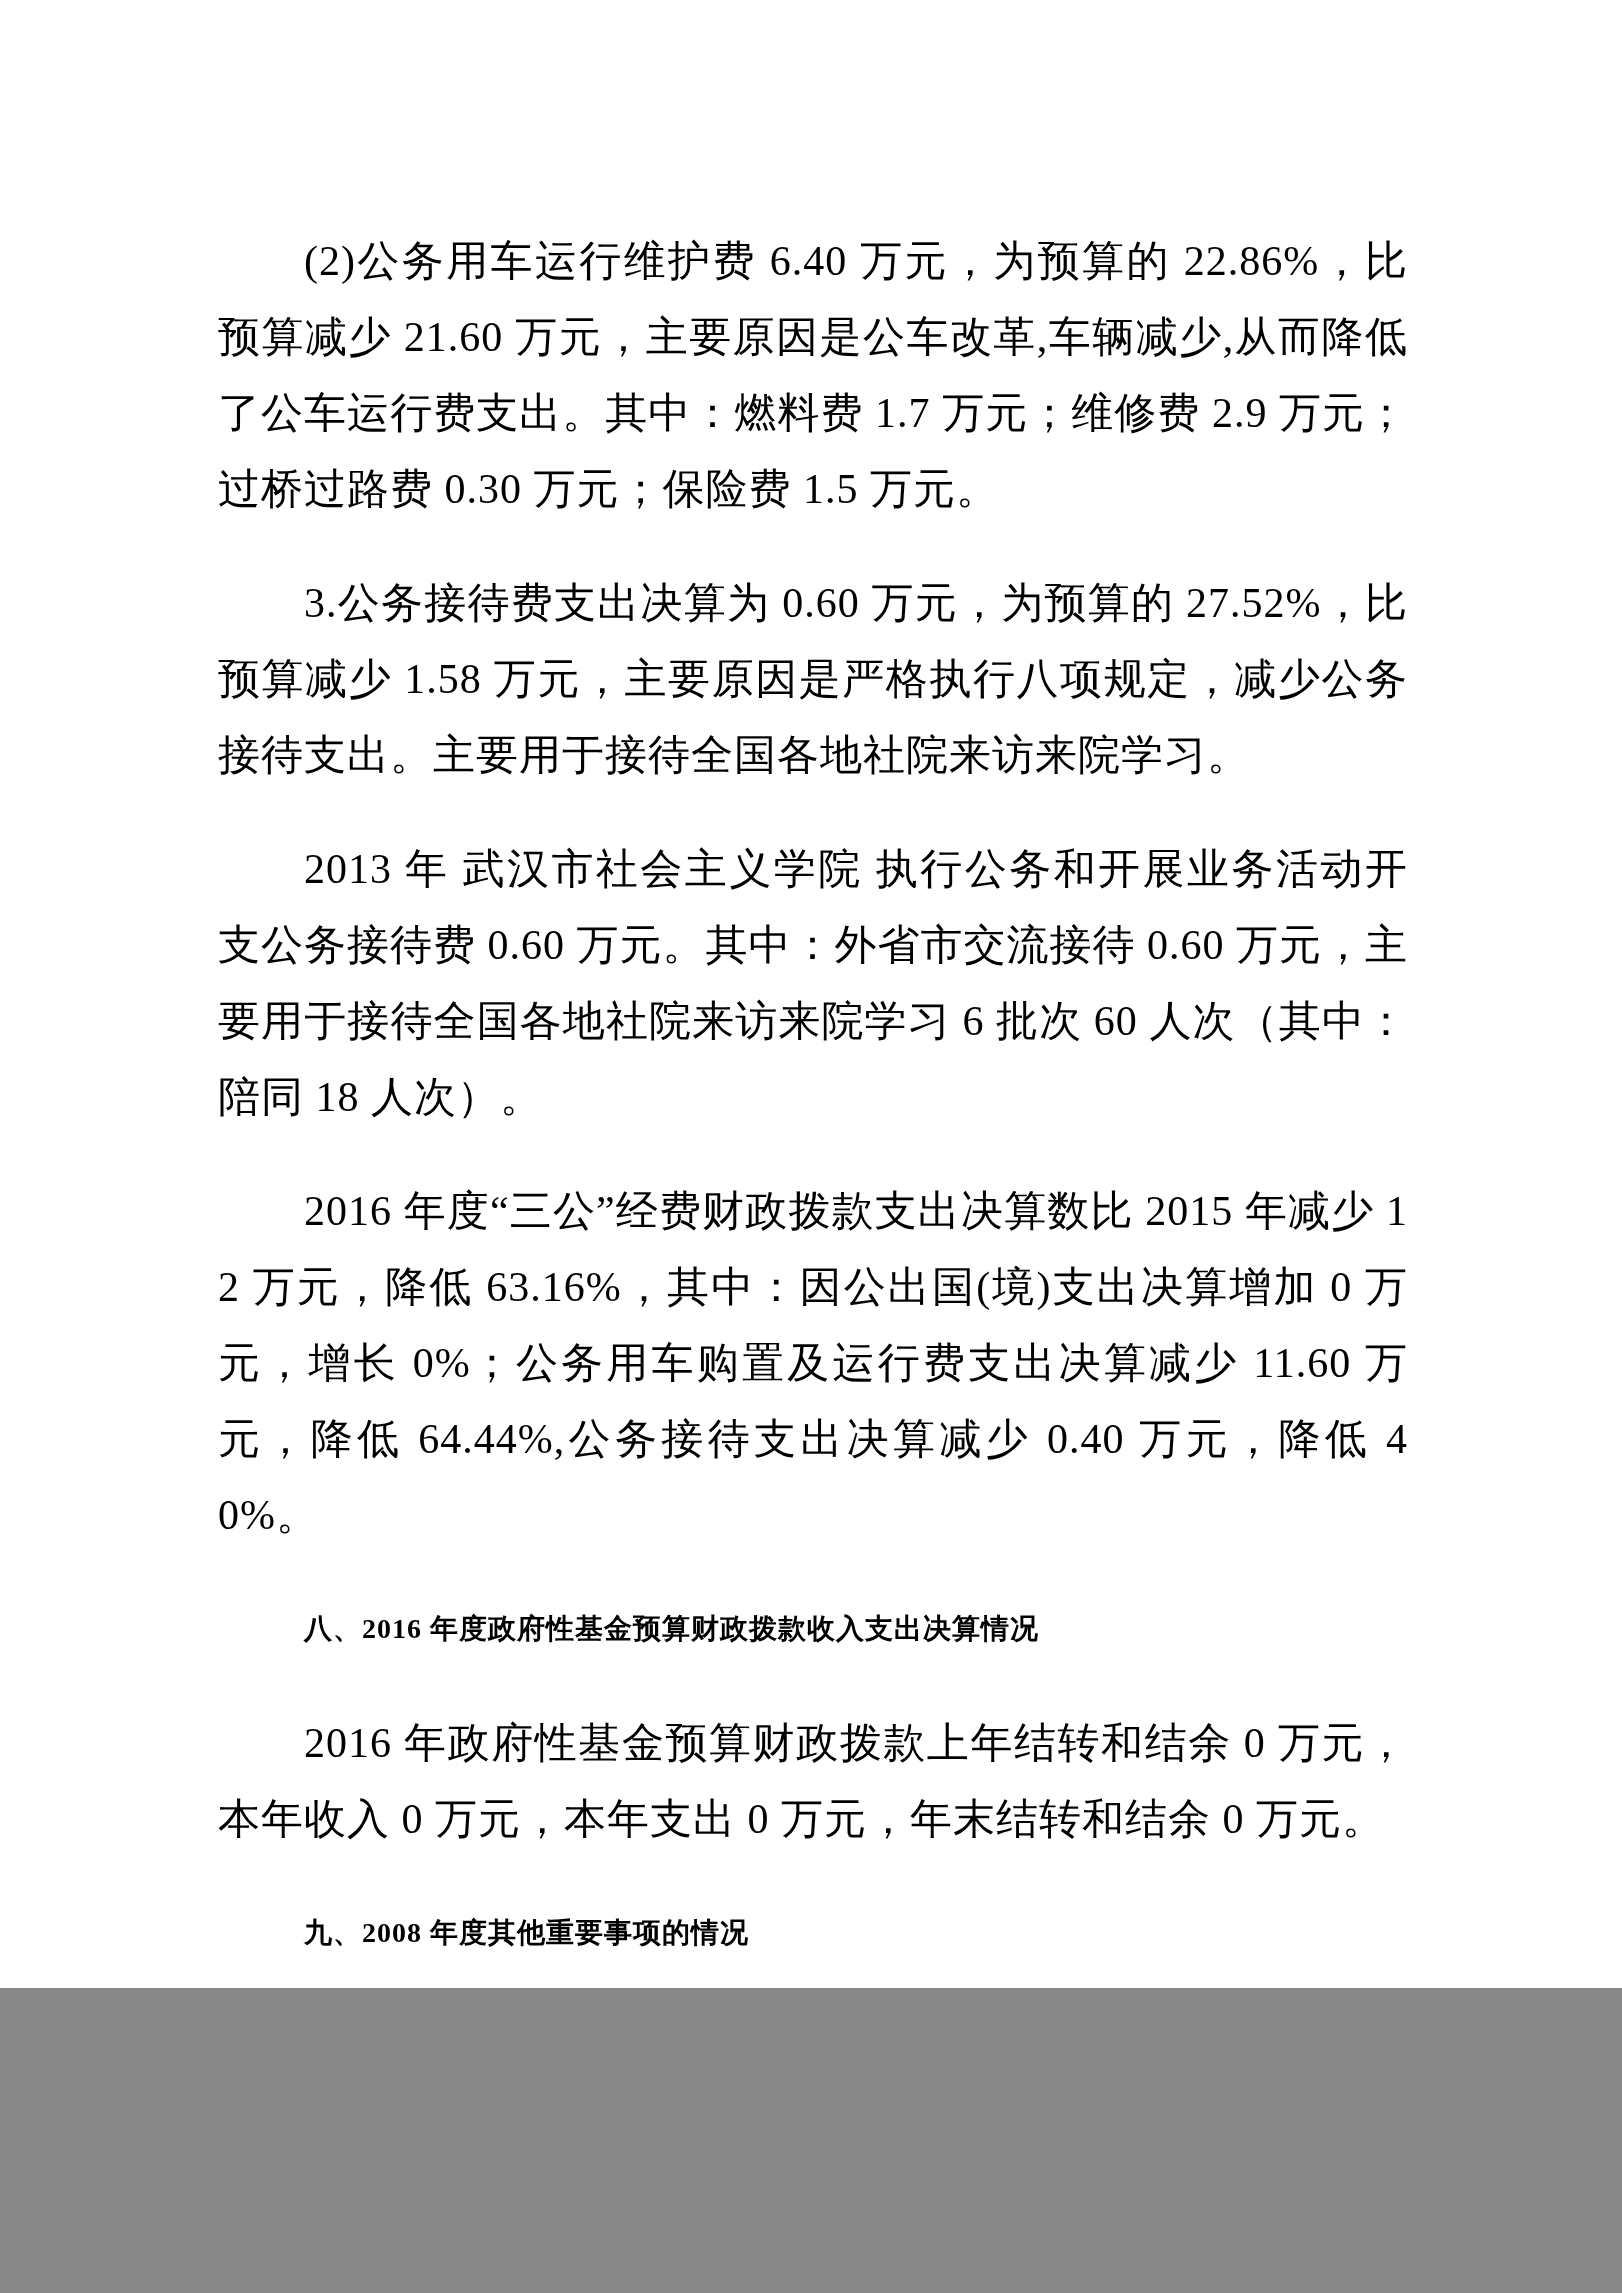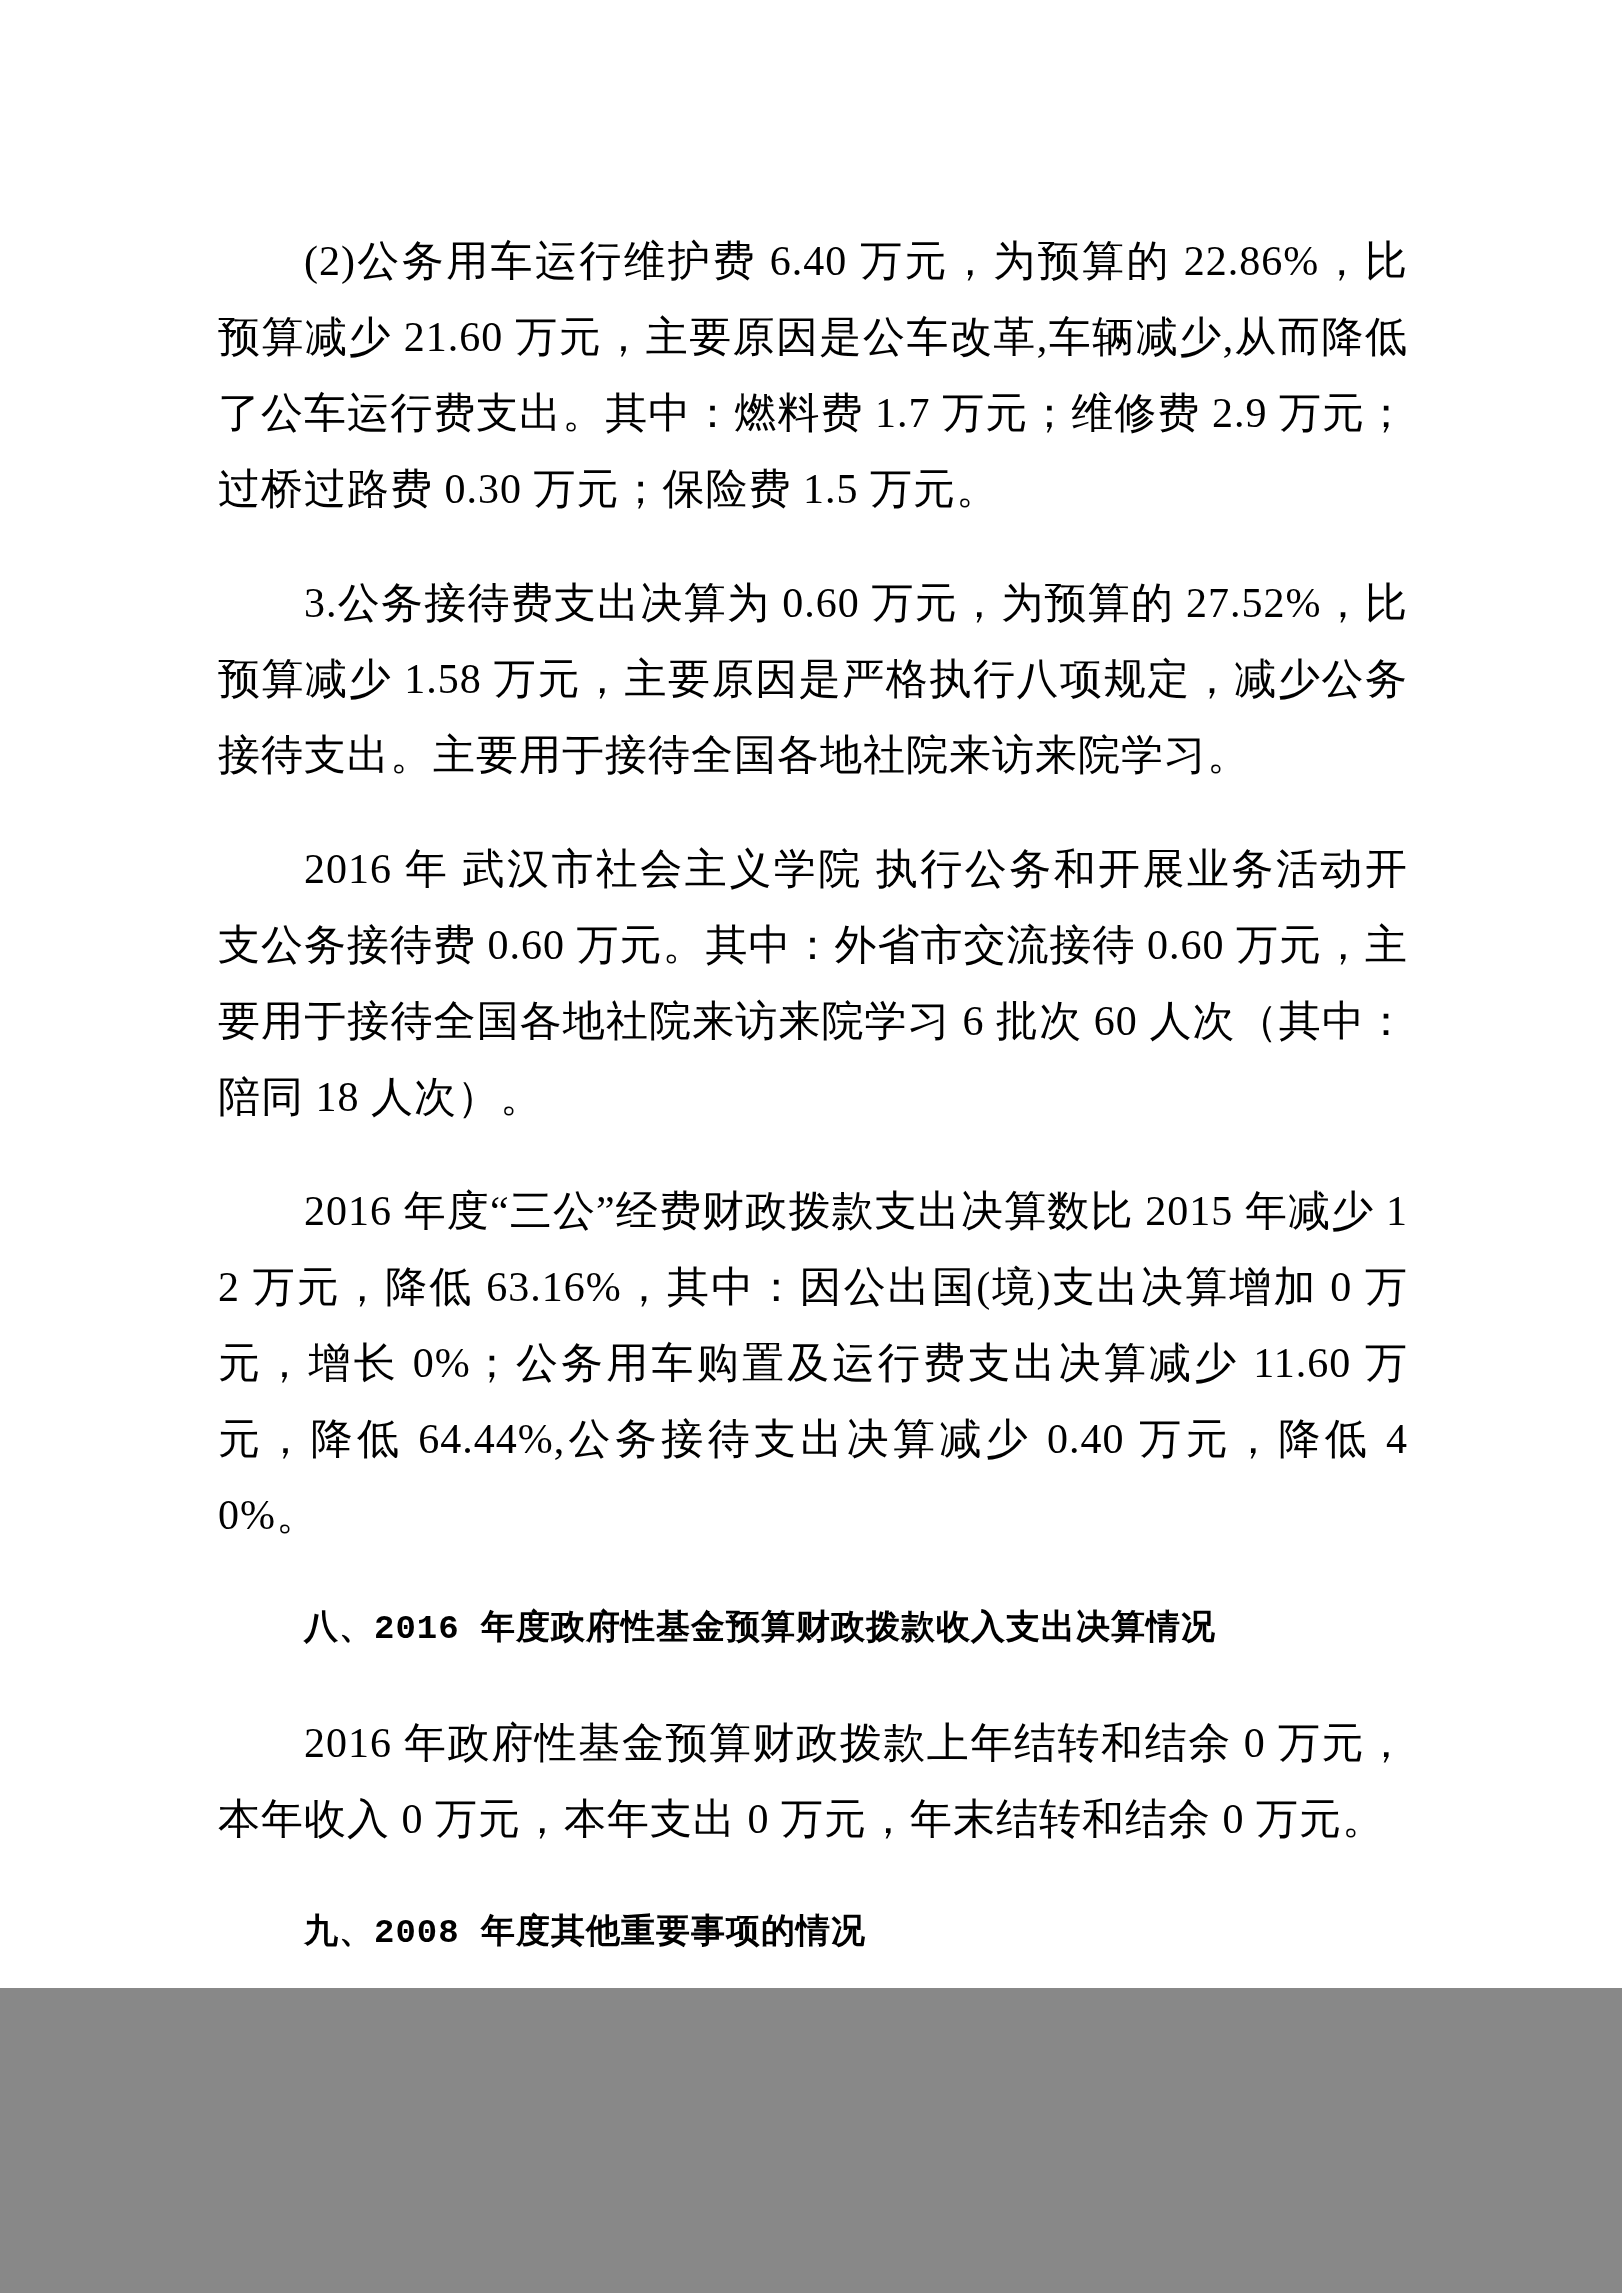--- a/index.html
+++ b/index.html
@@ -33,44 +33,43 @@
     margin: 38px 0;
     text-indent: 86px;
     font-weight: normal;
   }
   .para:first-child {
     margin-top: 0;
   }
   .heading {
     margin: 38px 0;
     text-indent: 86px;
-    font-size: 34px;
+    font-size: 28px;
     line-height: 76px;
     font-weight: bold;
-    font-family: Liberation Mono, monospace;
   }
   .page-number {
     position: absolute;
     top: 2109px;
     left: 0;
     width: 100%;
     text-align: center;
     font-size: 20px;
     line-height: 39px;
     letter-spacing: 0;
   }
 </style>
 </head>
 <body>
 
 <div class="page">
   <div class="content">
     <p class="para">(2)公务用车运行维护费 6.40 万元，为预算的 22.86%，比预算减少 21.60 万元，主要原因是公车改革,车辆减少,从而降低了公车运行费支出。其中：燃料费 1.7 万元；维修费 2.9 万元；过桥过路费 0.30 万元；保险费 1.5 万元。</p>
     <p class="para">3.公务接待费支出决算为 0.60 万元，为预算的 27.52%，比预算减少 1.58 万元，主要原因是严格执行八项规定，减少公务接待支出。主要用于接待全国各地社院来访来院学习。</p>
-    <p class="para">2016 年 武汉市社会主义学院 执行公务和开展业务活动开支公务接待费 0.60 万元。其中：外省市交流接待 0.60 万元，主要用于接待全国各地社院来访来院学习 6 批次 60 人次（其中：陪同 18 人次）。</p>
+    <p class="para">2013 年 武汉市社会主义学院 执行公务和开展业务活动开支公务接待费 0.60 万元。其中：外省市交流接待 0.60 万元，主要用于接待全国各地社院来访来院学习 6 批次 60 人次（其中：陪同 18 人次）。</p>
     <p class="para">2016 年度“三公”经费财政拨款支出决算数比 2015 年减少 12 万元，降低 63.16%，其中：因公出国(境)支出决算增加 0 万元，增长 0%；公务用车购置及运行费支出决算减少 11.60 万元，降低 64.44%,公务接待支出决算减少 0.40 万元，降低 40%。</p>
     <h2 class="heading">八、2016 年度政府性基金预算财政拨款收入支出决算情况</h2>
     <p class="para">2016 年政府性基金预算财政拨款上年结转和结余 0 万元，本年收入 0 万元，本年支出 0 万元，年末结转和结余 0 万元。</p>
     <h2 class="heading">九、2008 年度其他重要事项的情况</h2>
   </div>
   <div class="page-number">18</div>
 </div>
 
 
 </body></html>

